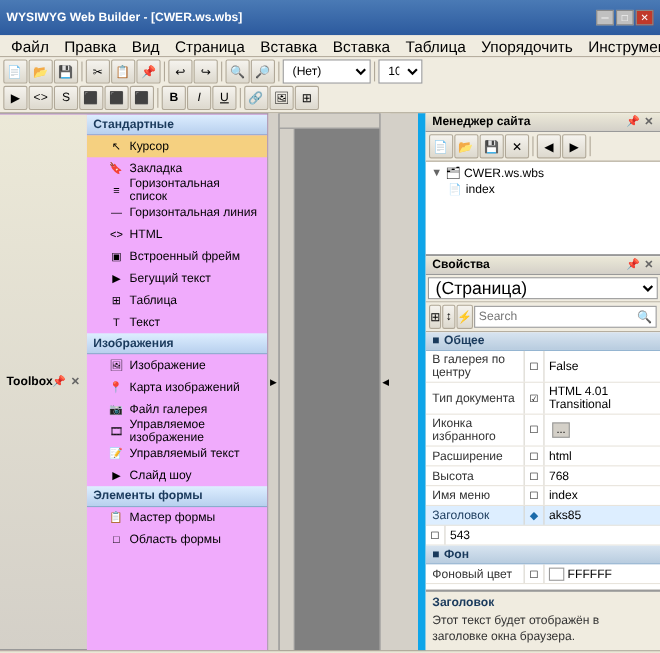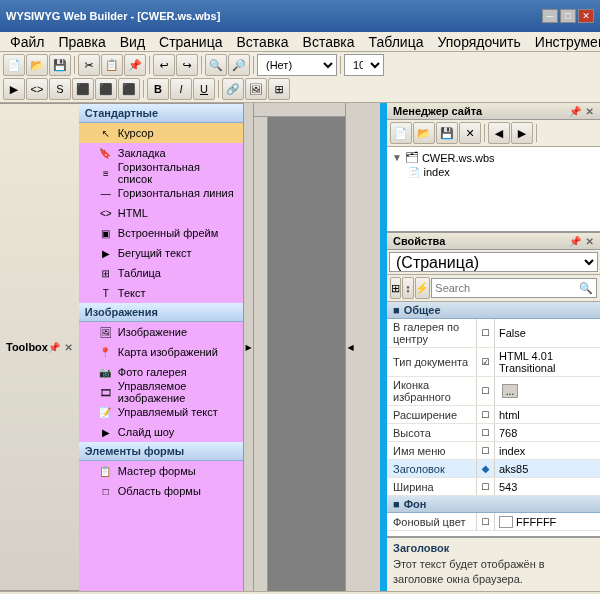--- a/index.html
+++ b/index.html
@@ -549,21 +549,21 @@
       <div class="toolbox-item">
         <span class="item-icon">🖼</span>
         <span>Изображение</span>
       </div>
       <div class="toolbox-item">
         <span class="item-icon">📍</span>
         <span>Карта изображений</span>
       </div>
       <div class="toolbox-item">
         <span class="item-icon">📷</span>
-        <span>Фото галерея</span>
+        <span>Файл галерея</span>
       </div>
       <div class="toolbox-item">
         <span class="item-icon">🎞</span>
         <span>Управляемое изображение</span>
       </div>
       <div class="toolbox-item">
         <span class="item-icon">📝</span>
         <span>Управляемый текст</span>
       </div>
       <div class="toolbox-item">
@@ -712,21 +712,20 @@
           <div class="props-label">Заголовок</div>
           <div class="props-check">
             <span class="diamond-icon">◆</span>
           </div>
           <div class="props-value">
             <span>aks85</span>
           </div>
         </div>
 
         <div class="props-row">
-          <div class="props-label">Ширина</div>
           <div class="props-check">☐</div>
           <div class="props-value">
             <span>543</span>
           </div>
         </div>
 
         <div class="props-group-header">
           <span>■</span>
           <span>Фон</span>
         </div>

